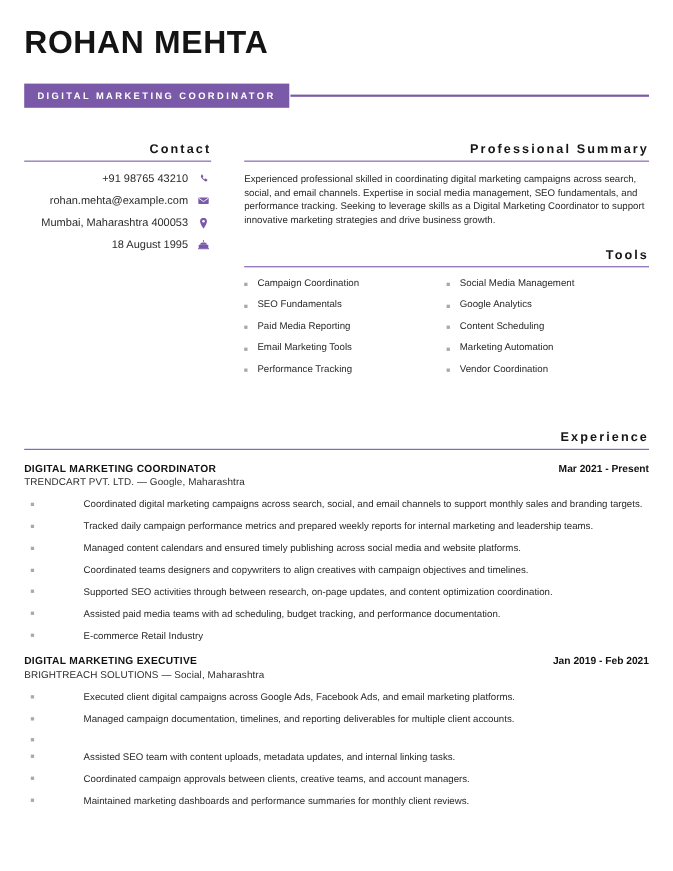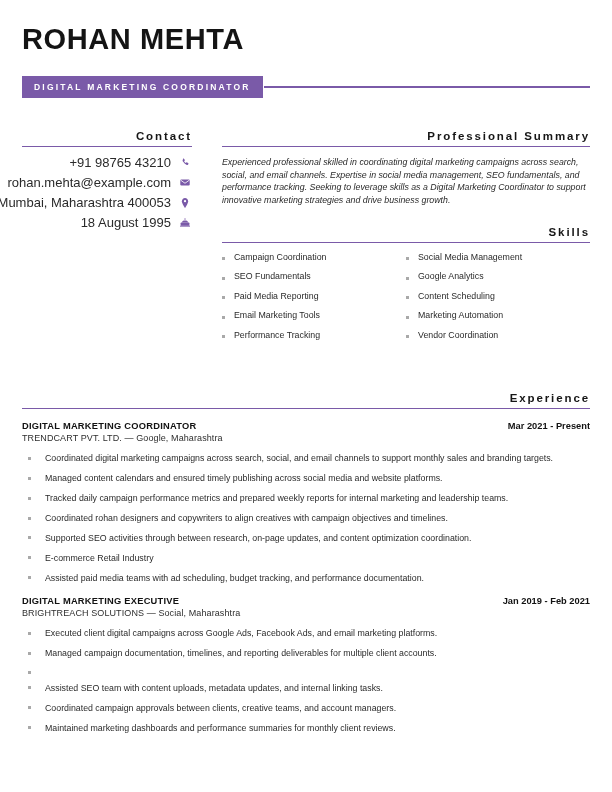--- a/index.html
+++ b/index.html
@@ -98,42 +98,41 @@
 
   
   .contact-row {
     display: flex;
     align-items: center;
     justify-content: flex-end;
     margin-bottom: 7px;
     height: 13px;
   }
   .contact-text {
-    font-size: 13px;
+    font-size: 10px;
     color: #2a2a2a;
     text-align: right;
     white-space: nowrap;
   }
   .contact-icon {
     width: 14px;
     min-width: 14px;
     margin-left: 7px;
     display: flex;
     align-items: center;
     justify-content: center;
   }
   .contact-icon svg { display: block; }
 
   
   .summary-text {
     font-size: 8.8px;
     line-height: 12.6px;
     color: #2a2a2a;
     text-align: left;
-    font-style: italic;
   }
 
   
   .skills-wrap {
     display: flex;
     margin-top: 2px;
   }
   .skills-col {
     width: 50%;
     box-sizing: border-box;
@@ -183,20 +182,21 @@
     font-size: 9px;
     color: #2e2e2e;
     margin-top: 2px;
     letter-spacing: 0.1px;
   }
   .bullets { margin-top: 9px; }
   .bullet {
     display: flex;
     align-items: flex-start;
     margin-bottom: 7.5px;
+    gap: 31px;
   }
   .bullet-text {
     font-size: 8.8px;
     line-height: 12.4px;
     color: #2a2a2a;
   }
   .bullet .sq-bullet {
     margin-top: 4.5px;
     margin-left: 6px;
     margin-right: 14px;
@@ -258,21 +258,21 @@
       </div>
   </div>
 
   <div class="right-col">
     <div class="sec-head">Professional Summary</div>
     <div class="sec-rule"></div>
     <div class="summary-text">Experienced professional skilled in coordinating digital marketing campaigns across search, social, and email channels. Expertise in social media management, SEO fundamentals, and performance tracking. Seeking to leverage skills as a Digital Marketing Coordinator to support innovative marketing strategies and drive business growth.</div>
 
     <div style="height:19px"></div>
 
-    <div class="sec-head">Skills</div>
+    <div class="sec-head">Tools</div>
     <div class="sec-rule"></div>
     <div class="skills-wrap">
       <div class="skills-col" id="skills-left">
           <div class="skill-item">
             <span class="sq-bullet"></span>
             <span>Campaign Coordination</span>
           </div>
           <div class="skill-item">
             <span class="sq-bullet"></span>
             <span>SEO Fundamentals</span>
@@ -325,41 +325,41 @@
             <div class="job-dates">Mar 2021 - Present</div>
           </div>
           <div class="job-company">TRENDCART PVT. LTD.  — Google, Maharashtra</div>
           <div class="bullets">
             <div class="bullet">
               <span class="sq-bullet"></span>
               <span class="bullet-text">Coordinated digital marketing campaigns across search, social, and email channels to support monthly sales and branding targets.</span>
             </div>
             <div class="bullet">
               <span class="sq-bullet"></span>
+              <span class="bullet-text">Tracked daily campaign performance metrics and prepared weekly reports for internal marketing and leadership teams.</span>
+            </div>
+            <div class="bullet">
+              <span class="sq-bullet"></span>
               <span class="bullet-text">Managed content calendars and ensured timely publishing across social media and website platforms.</span>
             </div>
             <div class="bullet">
               <span class="sq-bullet"></span>
-              <span class="bullet-text">Tracked daily campaign performance metrics and prepared weekly reports for internal marketing and leadership teams.</span>
-            </div>
-            <div class="bullet">
-              <span class="sq-bullet"></span>
-              <span class="bullet-text">Coordinated rohan designers and copywriters to align creatives with campaign objectives and timelines.</span>
+              <span class="bullet-text">Coordinated teams designers and copywriters to align creatives with campaign objectives and timelines.</span>
             </div>
             <div class="bullet">
               <span class="sq-bullet"></span>
               <span class="bullet-text">Supported SEO activities through between research, on-page updates, and content optimization coordination.</span>
             </div>
             <div class="bullet">
               <span class="sq-bullet"></span>
+              <span class="bullet-text">Assisted paid media teams with ad scheduling, budget tracking, and performance documentation.</span>
+            </div>
+            <div class="bullet">
+              <span class="sq-bullet"></span>
               <span class="bullet-text">E-commerce Retail Industry</span>
-            </div>
-            <div class="bullet">
-              <span class="sq-bullet"></span>
-              <span class="bullet-text">Assisted paid media teams with ad scheduling, budget tracking, and performance documentation.</span>
             </div>
           </div>
         </div>
         <div class="job">
           <div class="job-head">
             <div class="job-title">DIGITAL MARKETING EXECUTIVE</div>
             <div class="job-dates">Jan 2019 - Feb 2021</div>
           </div>
           <div class="job-company">BRIGHTREACH SOLUTIONS  — Social, Maharashtra</div>
           <div class="bullets">

